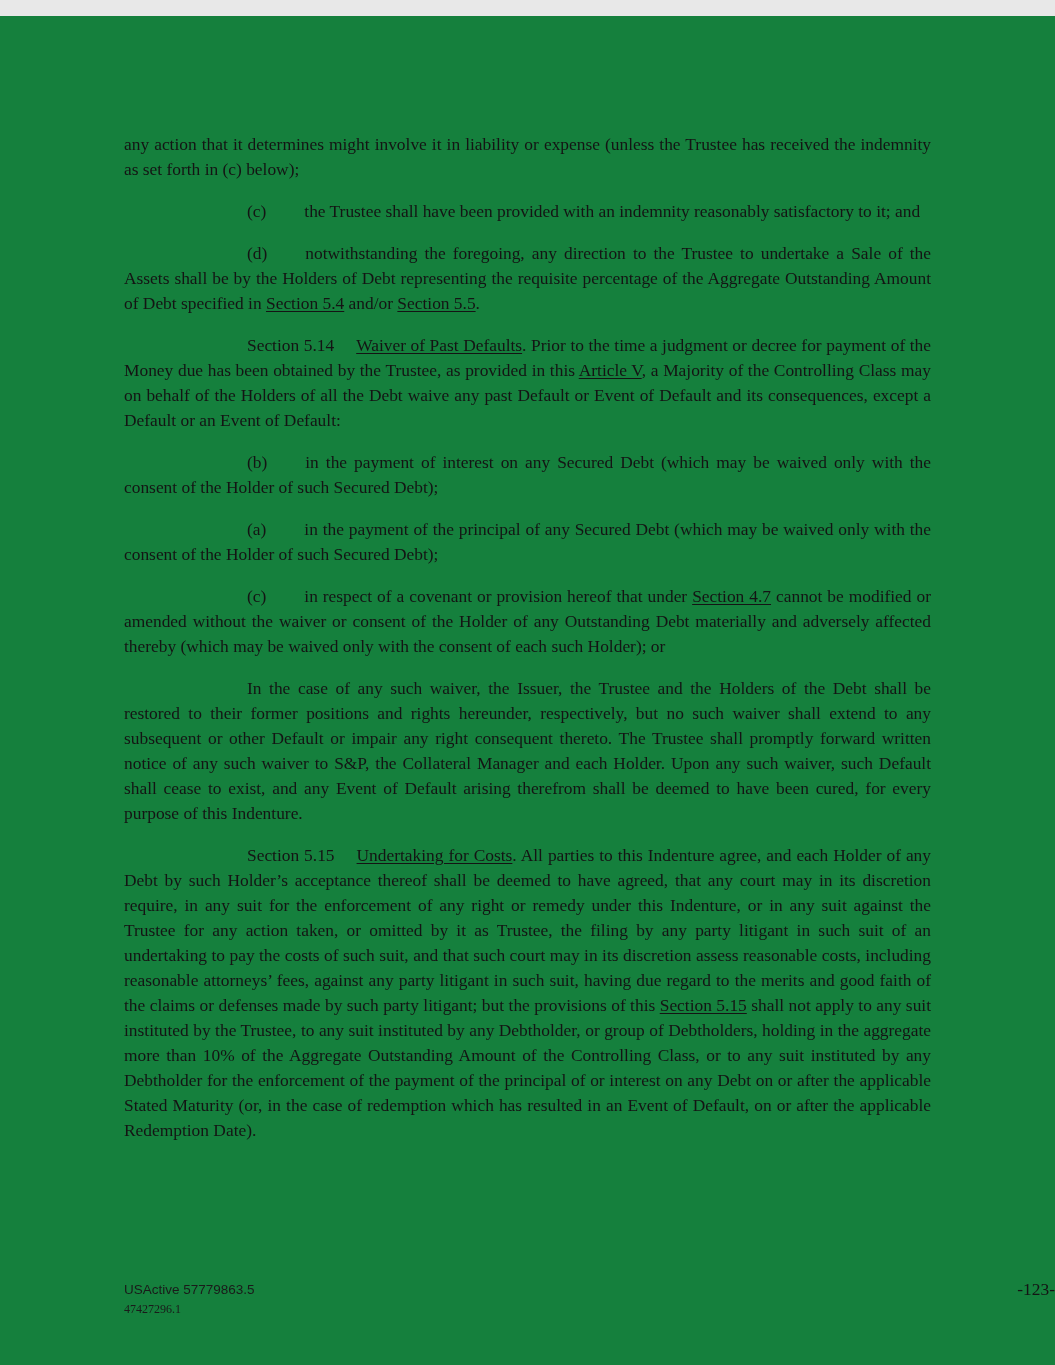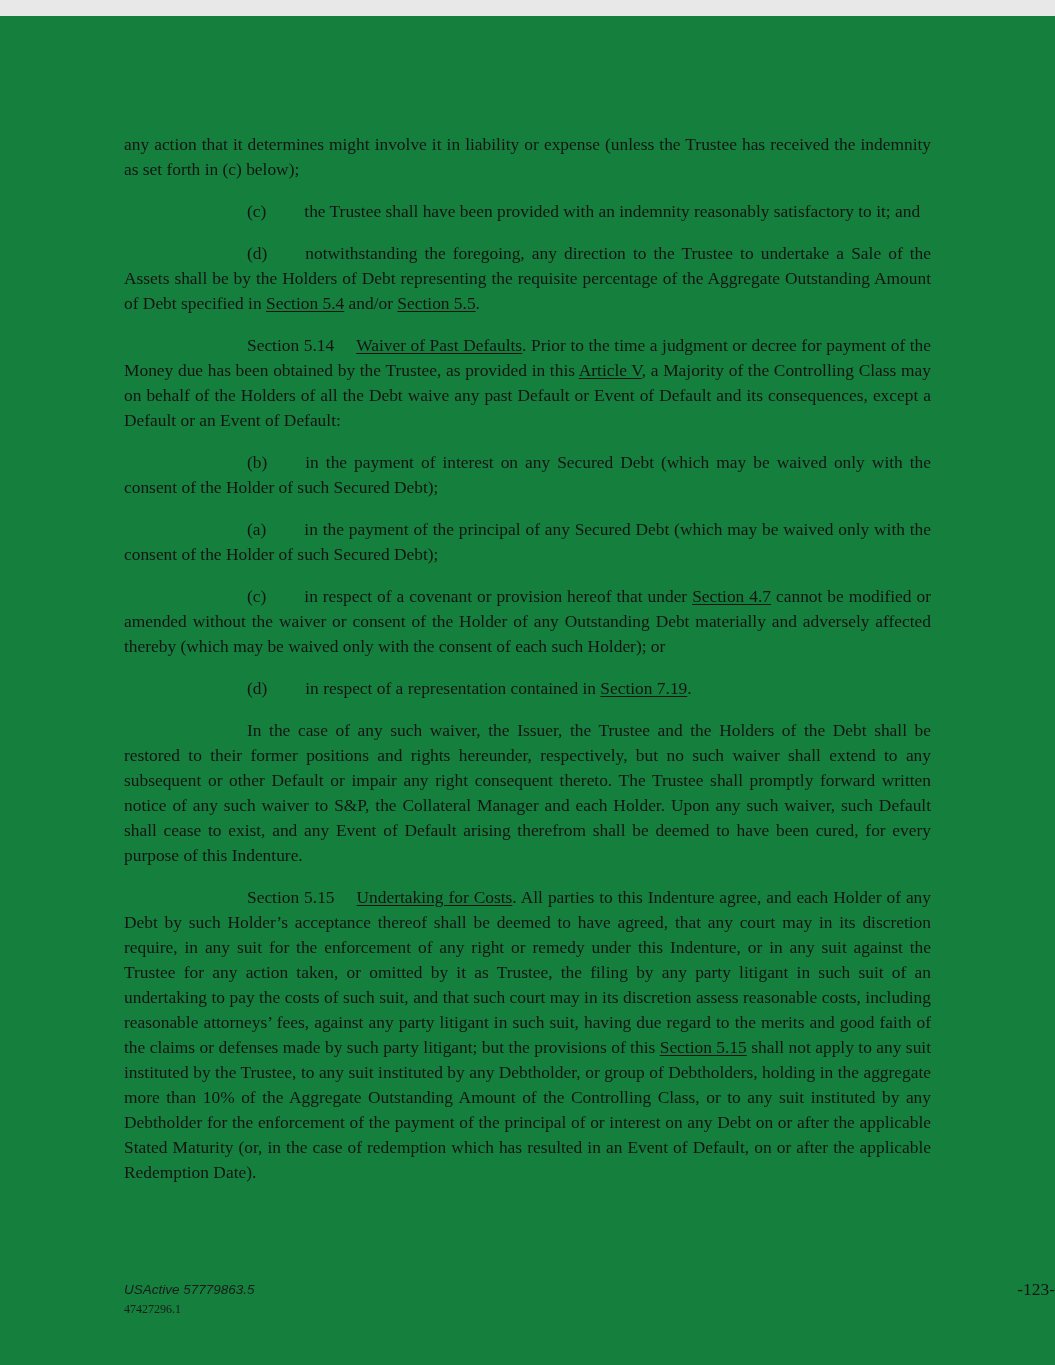--- a/index.html
+++ b/index.html
@@ -48,21 +48,20 @@
   .footer-left {
     position: absolute;
     left: 124px;
     top: 1264px;
   }
   .doc-ref-1 {
     font-family: "Liberation Sans", sans-serif;
     font-size: 13.5px;
     line-height: 20px;
     color: #1a1a1a;
-    font-style: italic;
   }
   .doc-ref-2 {
     font-family: "Liberation Serif", serif;
     font-size: 12px;
     line-height: 18px;
     color: #1a1a1a;
   }
   .page-number {
     position: absolute;
     left: 0;
@@ -79,21 +78,20 @@
 <div class="page">
 
   <div class="content">
       <p class="para flush"><span>any action that it determines might involve it in liability or expense (unless the Trustee has received the indemnity as set forth in (c) below);</span></p>
       <p class="para"><span>(c)</span><span class="tab"></span><span>the Trustee shall have been provided with an indemnity reasonably satisfactory to it; and</span></p>
       <p class="para"><span>(d)</span><span class="tab"></span><span>notwithstanding the foregoing, any direction to the Trustee to undertake a Sale of the Assets shall be by the Holders of Debt representing the requisite percentage of the Aggregate Outstanding Amount of Debt specified in </span><span class="u">Section 5.4</span><span> and/or </span><span class="u">Section 5.5</span><span>.</span></p>
       <p class="para"><span>Section 5.14</span><span class="tab tab-sm"></span><span class="u">Waiver of Past Defaults</span><span>.  Prior to the time a judgment or decree for payment of the Money due has been obtained by the Trustee, as provided in this </span><span class="u">Article V</span><span>, a Majority of the Controlling Class may on behalf of the Holders of all the Debt waive any past Default or Event of Default and its consequences, except a Default or an Event of Default:</span></p>
       <p class="para"><span>(b)</span><span class="tab"></span><span>in the payment of interest on any Secured Debt (which may be waived only with the consent of the Holder of such Secured Debt);</span></p>
       <p class="para"><span>(a)</span><span class="tab"></span><span>in the payment of the principal of any Secured Debt (which may be waived only with the consent of the Holder of such Secured Debt);</span></p>
       <p class="para"><span>(c)</span><span class="tab"></span><span>in respect of a covenant or provision hereof that under </span><span class="u">Section 4.7</span><span> cannot be modified or amended without the waiver or consent of the Holder of any Outstanding Debt materially and adversely affected thereby (which may be waived only with the consent of each such Holder); or</span></p>
-      <p class="para"><span>(d)</span><span class="tab"></span><span>in respect of a representation contained in </span><span class="u">Section 7.19</span><span>.</span></p>
       <p class="para"><span>In the case of any such waiver, the Issuer, the Trustee and the Holders of the Debt shall be restored to their former positions and rights hereunder, respectively, but no such waiver shall extend to any subsequent or other Default or impair any right consequent thereto.  The Trustee shall promptly forward written notice of any such waiver to S&amp;P, the Collateral Manager and each Holder.  Upon any such waiver, such Default shall cease to exist, and any Event of Default arising therefrom shall be deemed to have been cured, for every purpose of this Indenture.</span></p>
       <p class="para"><span>Section 5.15</span><span class="tab tab-sm"></span><span class="u">Undertaking for Costs</span><span>.  All parties to this Indenture agree, and each Holder of any Debt by such Holder’s acceptance thereof shall be deemed to have agreed, that any court may in its discretion require, in any suit for the enforcement of any right or remedy under this Indenture, or in any suit against the Trustee for any action taken, or omitted by it as Trustee, the filing by any party litigant in such suit of an undertaking to pay the costs of such suit, and that such court may in its discretion assess reasonable costs, including reasonable attorneys’ fees, against any party litigant in such suit, having due regard to the merits and good faith of the claims or defenses made by such party litigant; but the provisions of this </span><span class="u">Section 5.15</span><span> shall not apply to any suit instituted by the Trustee, to any suit instituted by any Debtholder, or group of Debtholders, holding in the aggregate more than 10% of the Aggregate Outstanding Amount of the Controlling Class, or to any suit instituted by any Debtholder for the enforcement of the payment of the principal of or interest on any Debt on or after the applicable Stated Maturity (or, in the case of redemption which has resulted in an Event of Default, on or after the applicable Redemption Date).</span></p>
     </div>
 
   <div class="footer-left">
     <div class="doc-ref-1">USActive 57779863.5</div>
     <div class="doc-ref-2">47427296.1</div>
   </div>
 
   <div class="page-number">-123-</div>

